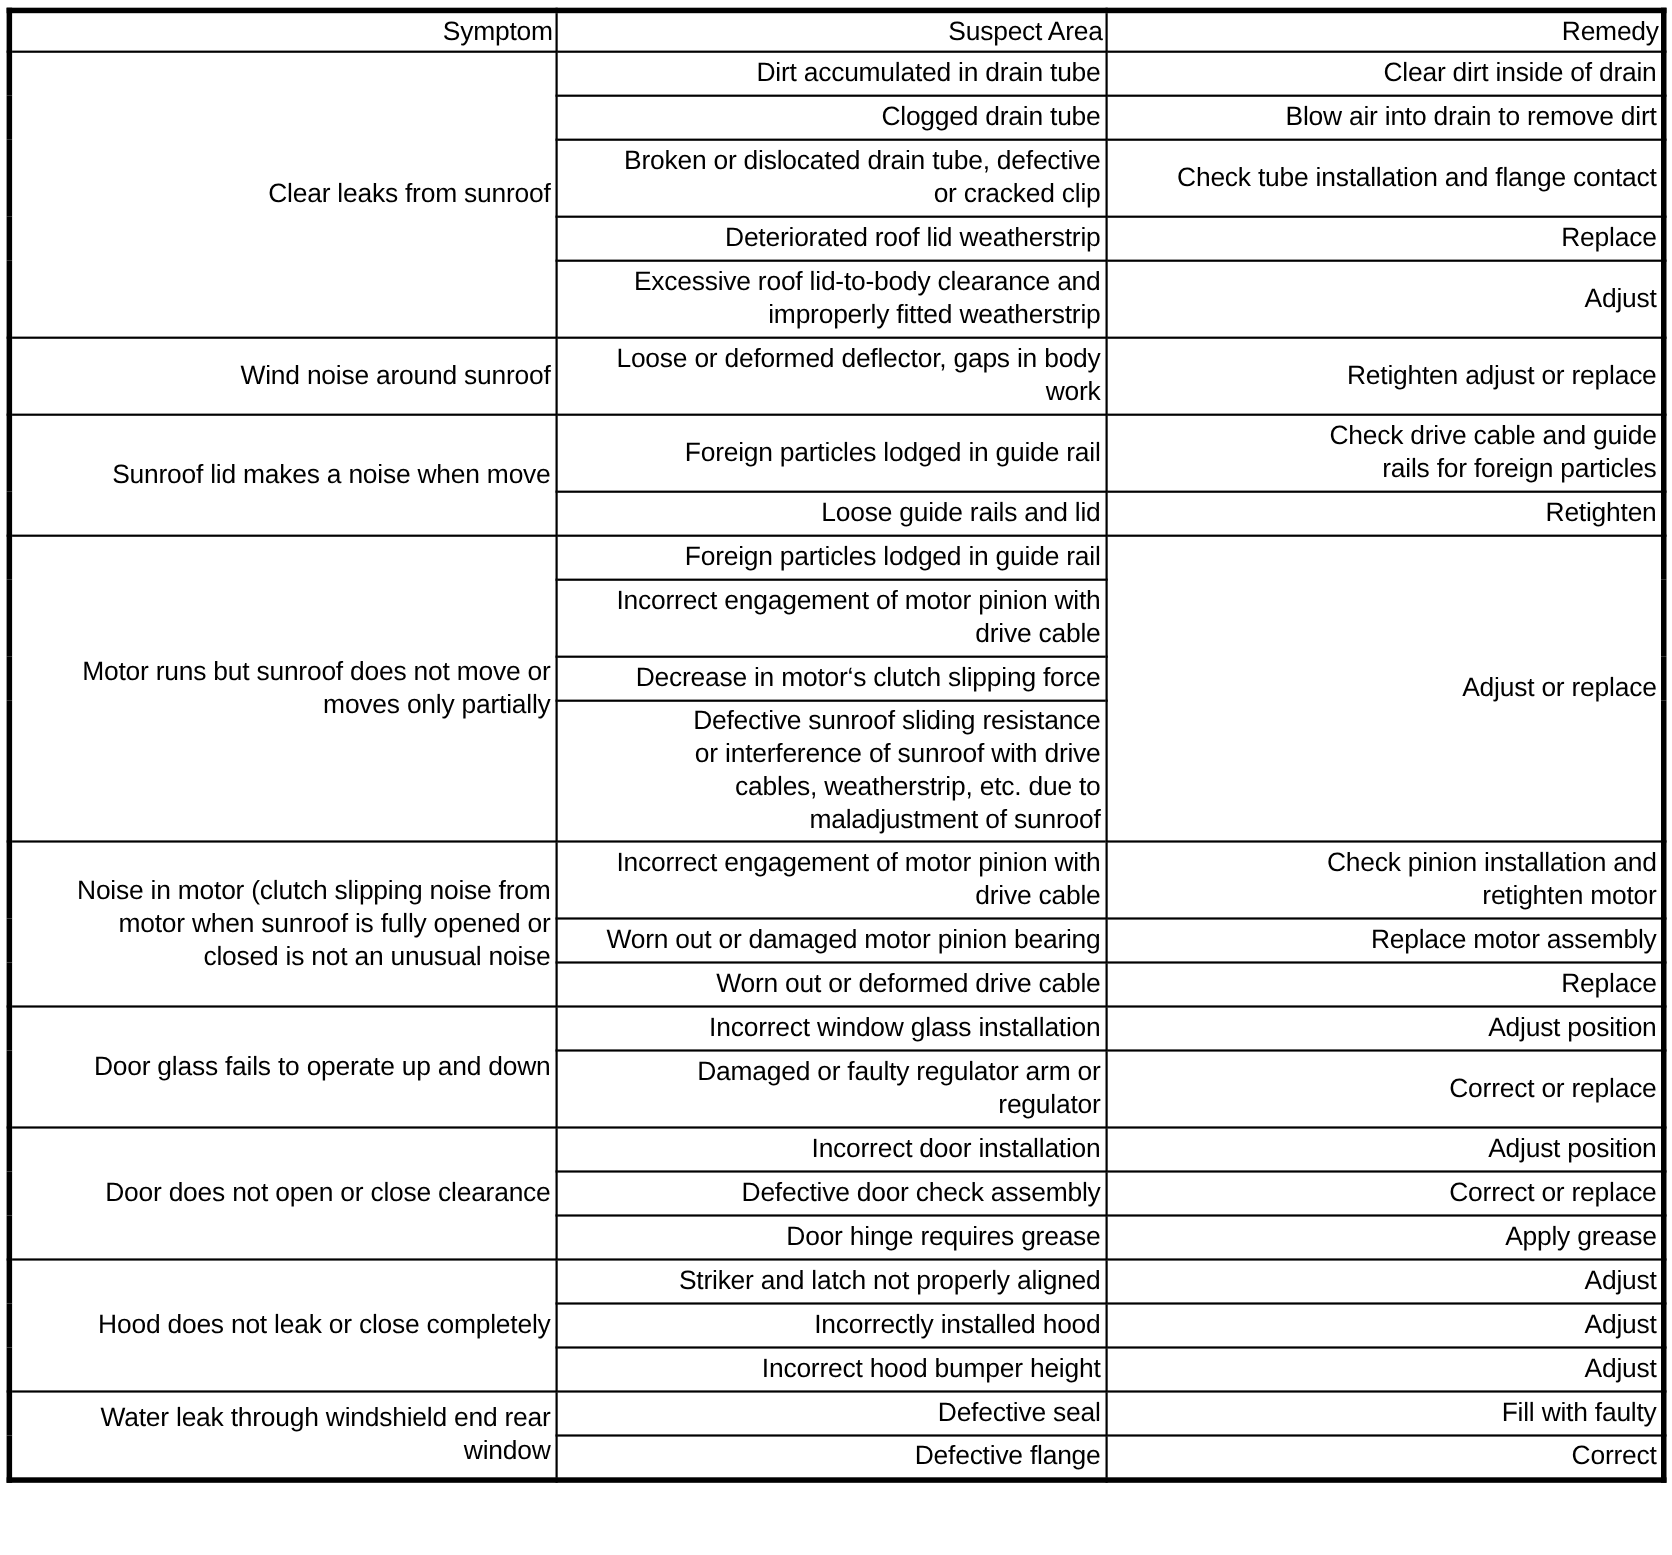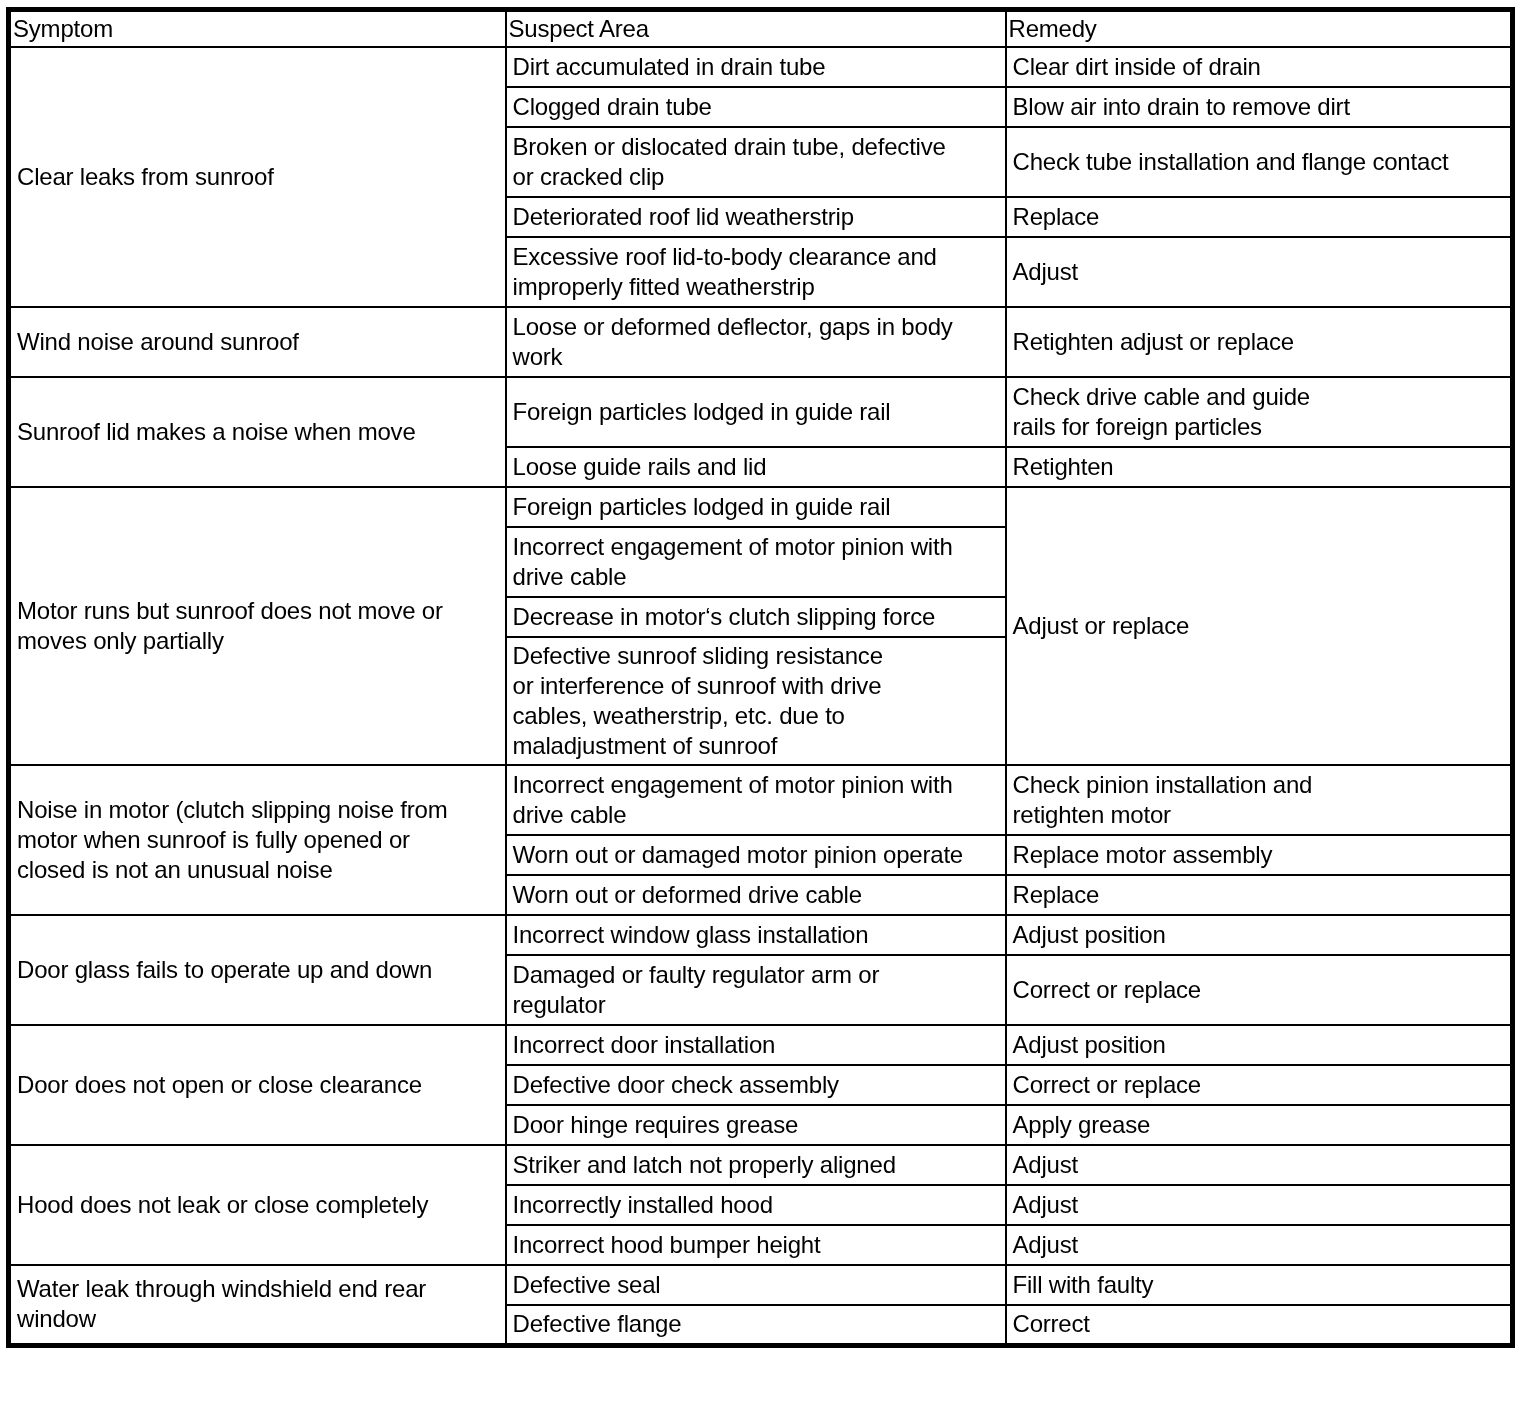--- a/index.html
+++ b/index.html
@@ -28,26 +28,26 @@
     color: #000;
     letter-spacing: -0.2px;
   }
   col.c1 { width: 497px; }
   col.c2 { width: 500px; }
   col.c3 { width: 507px; }
   .tbl th, .tbl td {
     border: 2px solid #000;
     padding: 2px 4px 2px 6px;
     vertical-align: middle;
-    text-align: left;
+    text-align: right;
     white-space: pre-line;
     font-weight: normal;
   }
   .tbl th {
-    text-align: left;
+    text-align: right;
     padding: 2px;
   }
   tr.rh { height: 36px; }
   tr.rs { height: 40px; }
   tr.rd { height: 70px; }
   tr.rq { height: 128px; }
 </style>
 </head>
 <body>
 
@@ -132,21 +132,21 @@
       <tr class="rd">
         <td class="sym" rowspan="3">Noise in motor (clutch slipping noise from
 motor when sunroof is fully opened or
 closed is not an unusual noise</td>
         <td>Incorrect engagement of motor pinion with
 drive cable</td>
         <td>Check pinion installation and
 retighten motor</td>
       </tr>
       <tr class="rs">
-        <td>Worn out or damaged motor pinion operate</td>
+        <td>Worn out or damaged motor pinion bearing</td>
         <td>Replace motor assembly</td>
       </tr>
       <tr class="rs">
         <td>Worn out or deformed drive cable</td>
         <td>Replace</td>
       </tr>
 
       <tr class="rs">
         <td class="sym" rowspan="2">Door glass fails to operate up and down</td>
         <td>Incorrect window glass installation</td>

